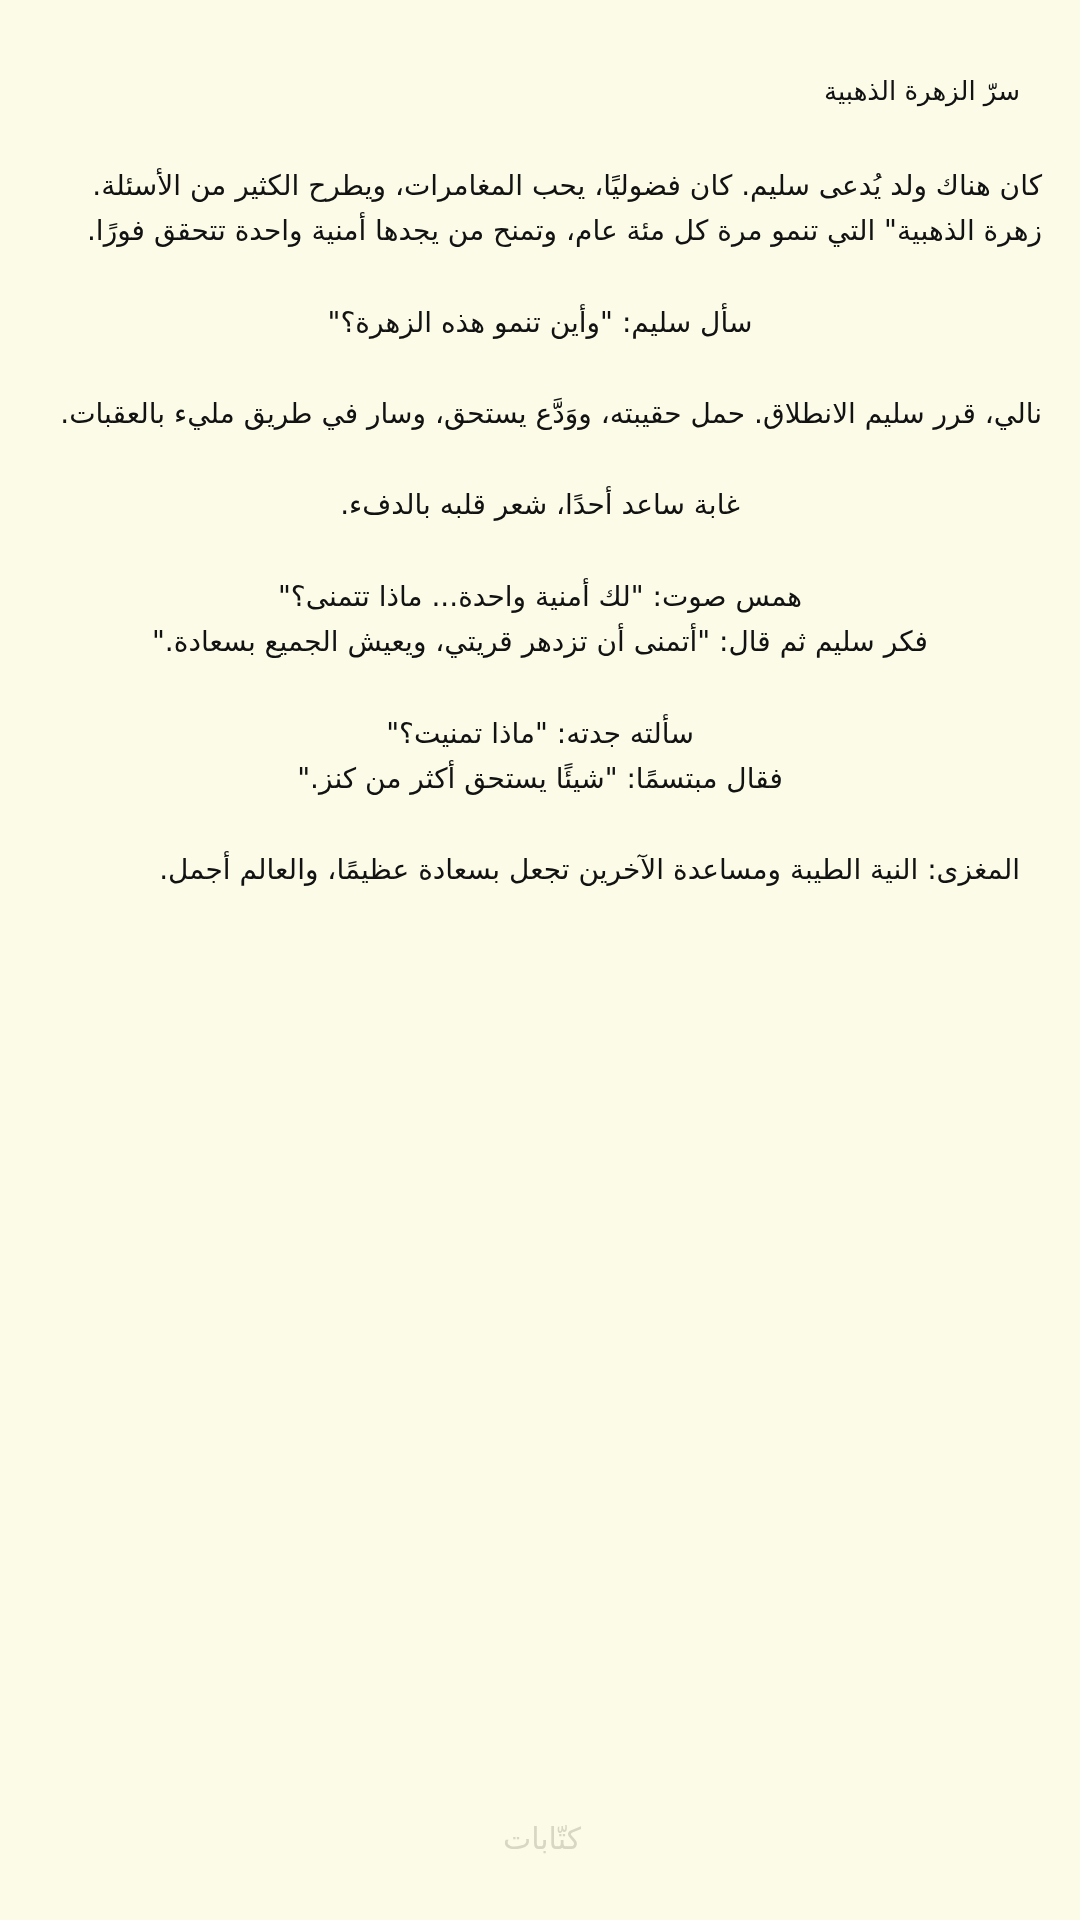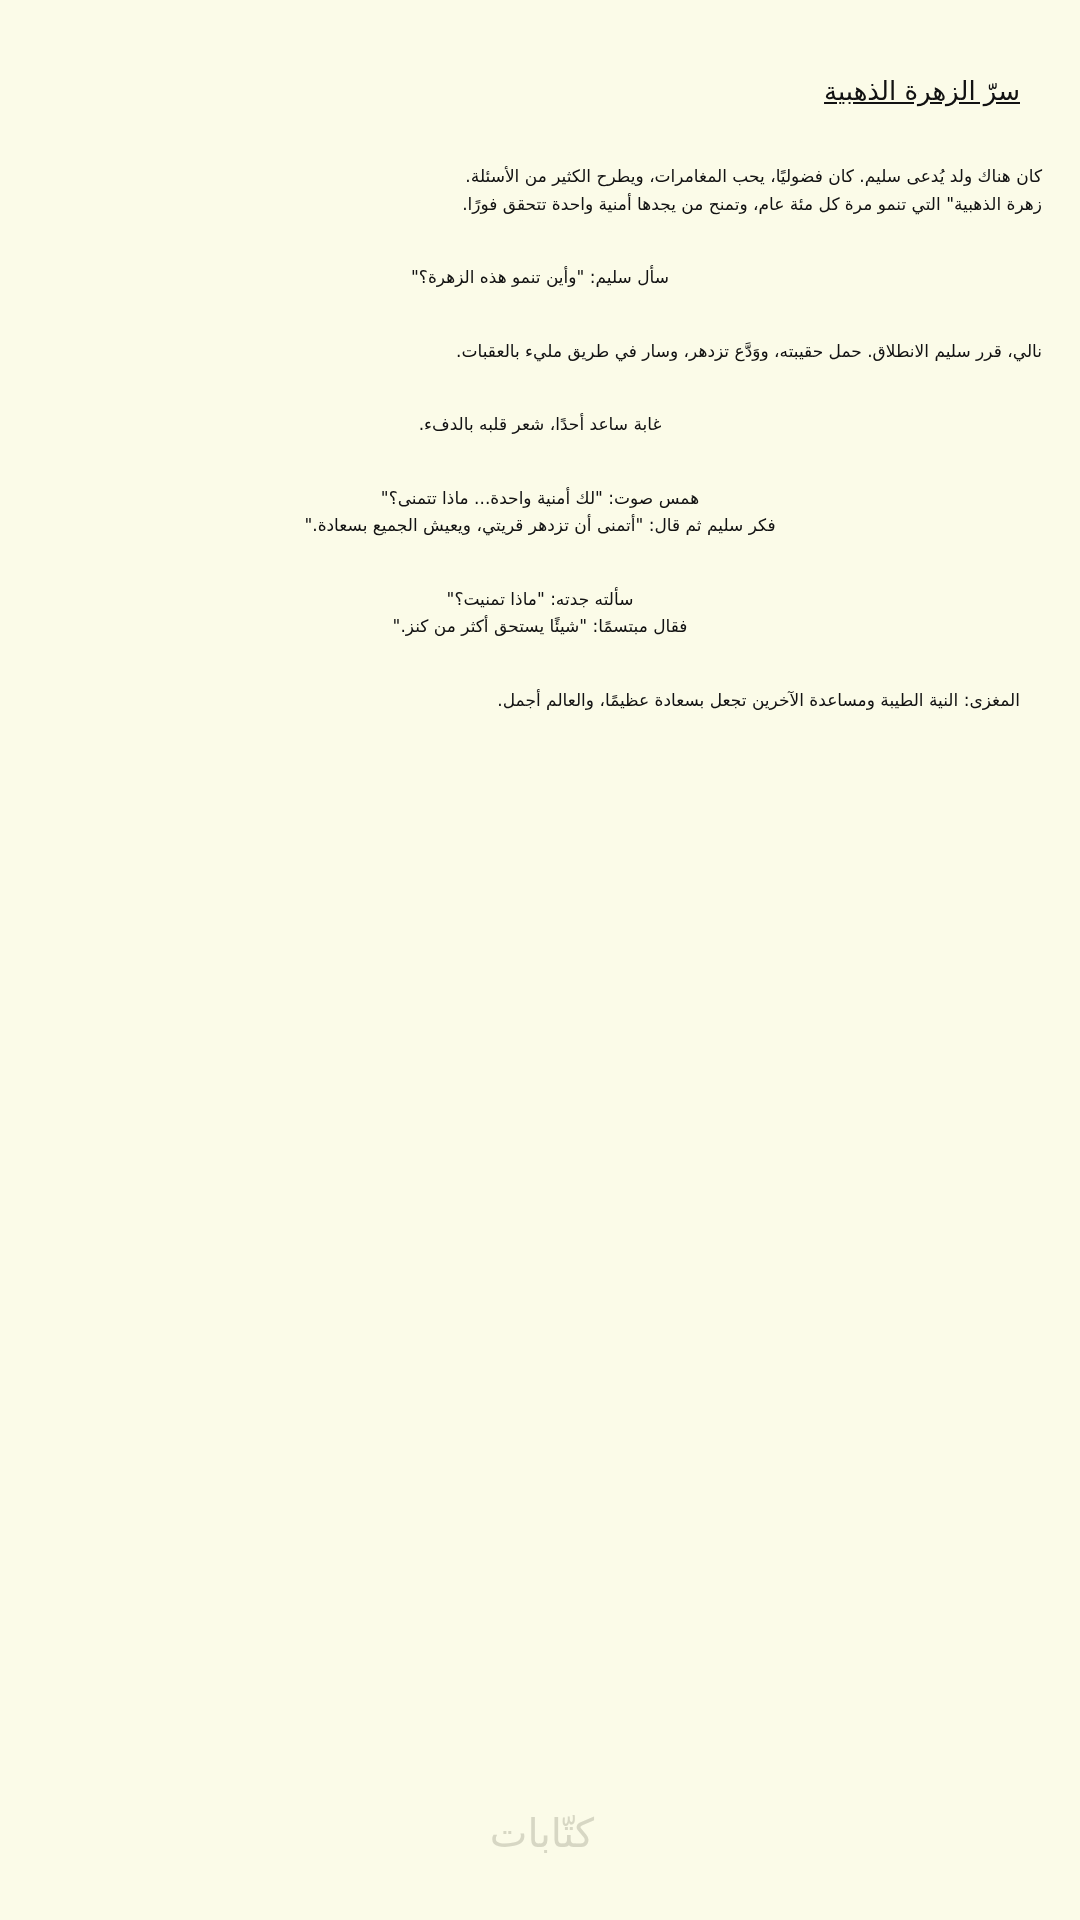--- a/index.html
+++ b/index.html
@@ -22,24 +22,23 @@
     padding: 72px 60px 0 60px;
     background: #fbfbe8;
   }
   .doc-title {
     font-size: 26px;
     line-height: 1.5;
     text-align: right;
     margin: 0 0 52px 0;
     font-weight: 400;
     white-space: nowrap;
-    text-decoration: underline;
   }
   .para {
-    font-size: 17px;
+    font-size: 28px;
     line-height: 1.62;
     text-align: right;
     margin: 0 0 46px 0;
     white-space: nowrap;
   }
   .para .line {
     display: block;
     white-space: nowrap;
   }
   
@@ -47,21 +46,21 @@
     margin-right: -22px;
     margin-left: -22px;
   }
   .center-ish { text-align: center; }
   .watermark {
     position: absolute;
     left: 4px;
     right: 0;
     bottom: 64px;
     text-align: center;
-    font-size: 40px;
+    font-size: 30px;
     color: #d7d7c4;
     letter-spacing: 1px;
     user-select: none;
   }
 </style>
 </head>
 <body>
 
 <div class="page">
 
@@ -70,21 +69,21 @@
   <p class="para">
     <span class="line overflow-both">كان هناك ولد يُدعى سليم. كان فضوليًا، يحب المغامرات، ويطرح الكثير من الأسئلة.</span>
     <span class="line overflow-both">زهرة الذهبية" التي تنمو مرة كل مئة عام، وتمنح من يجدها أمنية واحدة تتحقق فورًا.</span>
   </p>
 
   <p class="para center-ish">
     <span class="line">سأل سليم: "وأين تنمو هذه الزهرة؟"</span>
   </p>
 
   <p class="para">
-    <span class="line overflow-both">نالي، قرر سليم الانطلاق. حمل حقيبته، ووَدَّع تزدهر، وسار في طريق مليء بالعقبات.</span>
+    <span class="line overflow-both">نالي، قرر سليم الانطلاق. حمل حقيبته، ووَدَّع يستحق، وسار في طريق مليء بالعقبات.</span>
   </p>
 
   <p class="para center-ish">
     <span class="line">غابة ساعد أحدًا، شعر قلبه بالدفء.</span>
   </p>
 
 
   <p class="para center-ish">
     <span class="line">همس صوت: "لك أمنية واحدة... ماذا تتمنى؟"</span>
     <span class="line">فكر سليم ثم قال: "أتمنى أن تزدهر قريتي، ويعيش الجميع بسعادة."</span>

